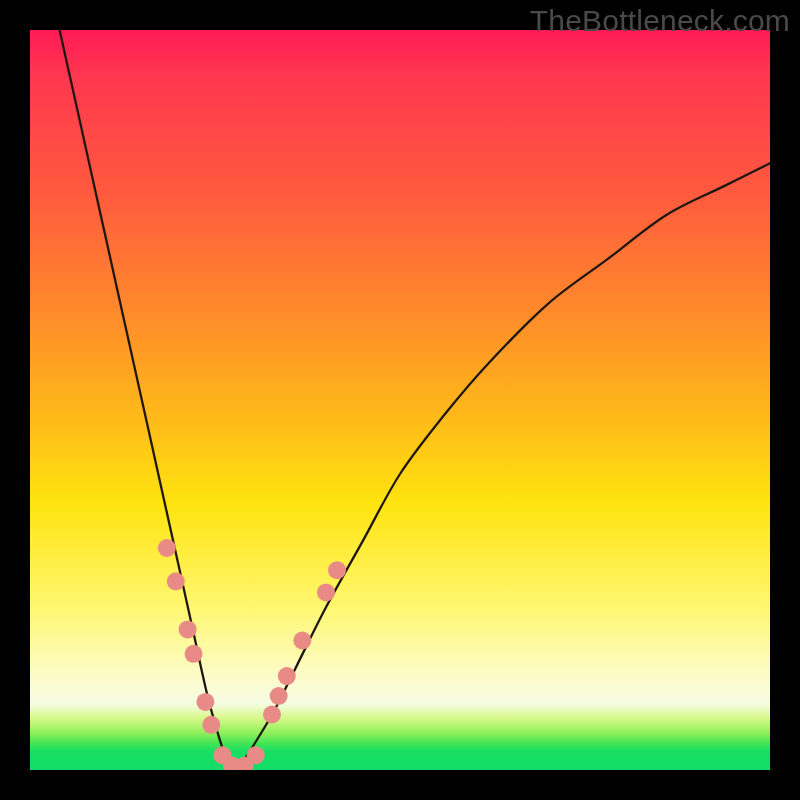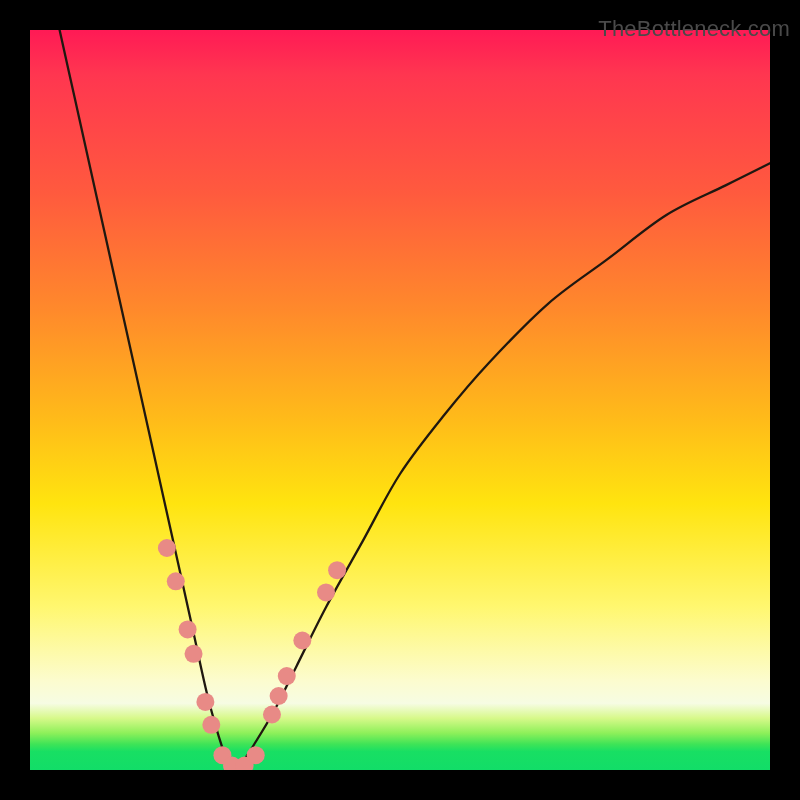--- a/index.html
+++ b/index.html
@@ -12,24 +12,24 @@
     font-family: Arial, Helvetica, sans-serif;
   }
   .frame {
     position: relative;
     width: 800px;
     height: 800px;
     background: #000;
   }
   .watermark {
     position: absolute;
-    top: 16px;
+    top: 4px;
     right: 10px;
     color: #4a4a4a;
-    font-size: 22px;
+    font-size: 30px;
     font-weight: 400;
     letter-spacing: 0.2px;
     z-index: 20;
   }
   .plot-wrapper {
     position: absolute;
     left: 30px;
     top: 30px;
     width: 740px;
     height: 740px;

